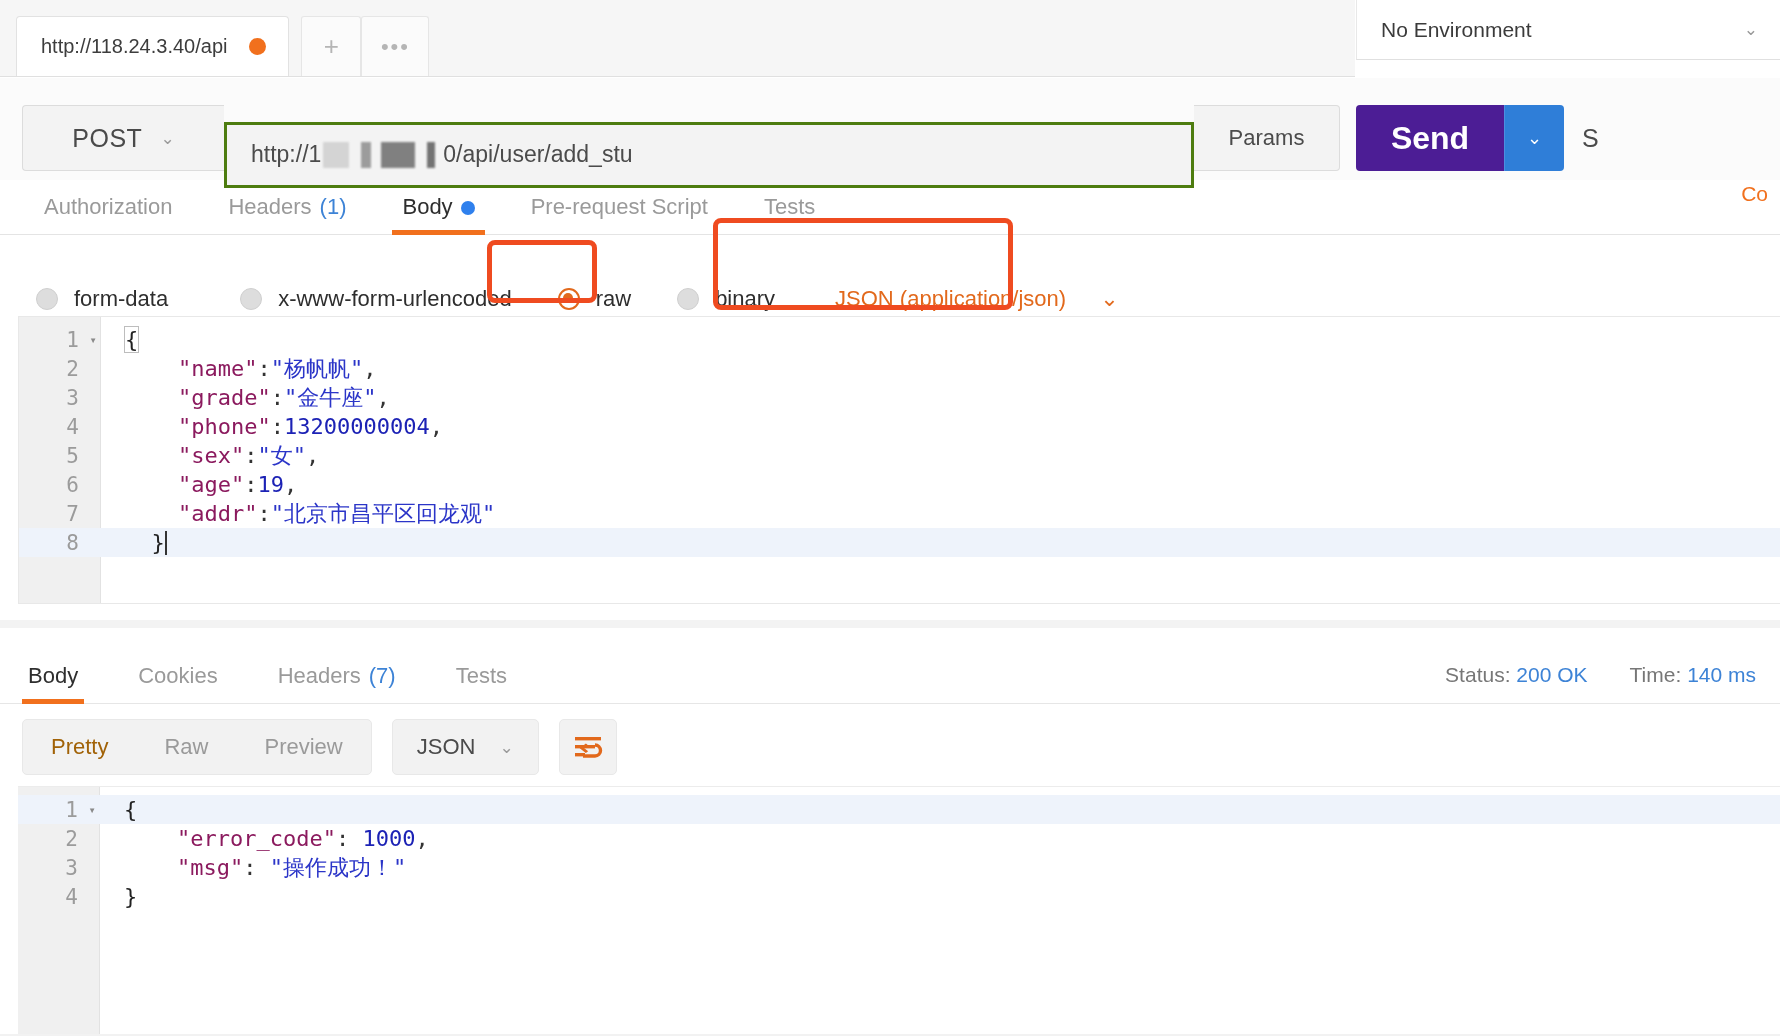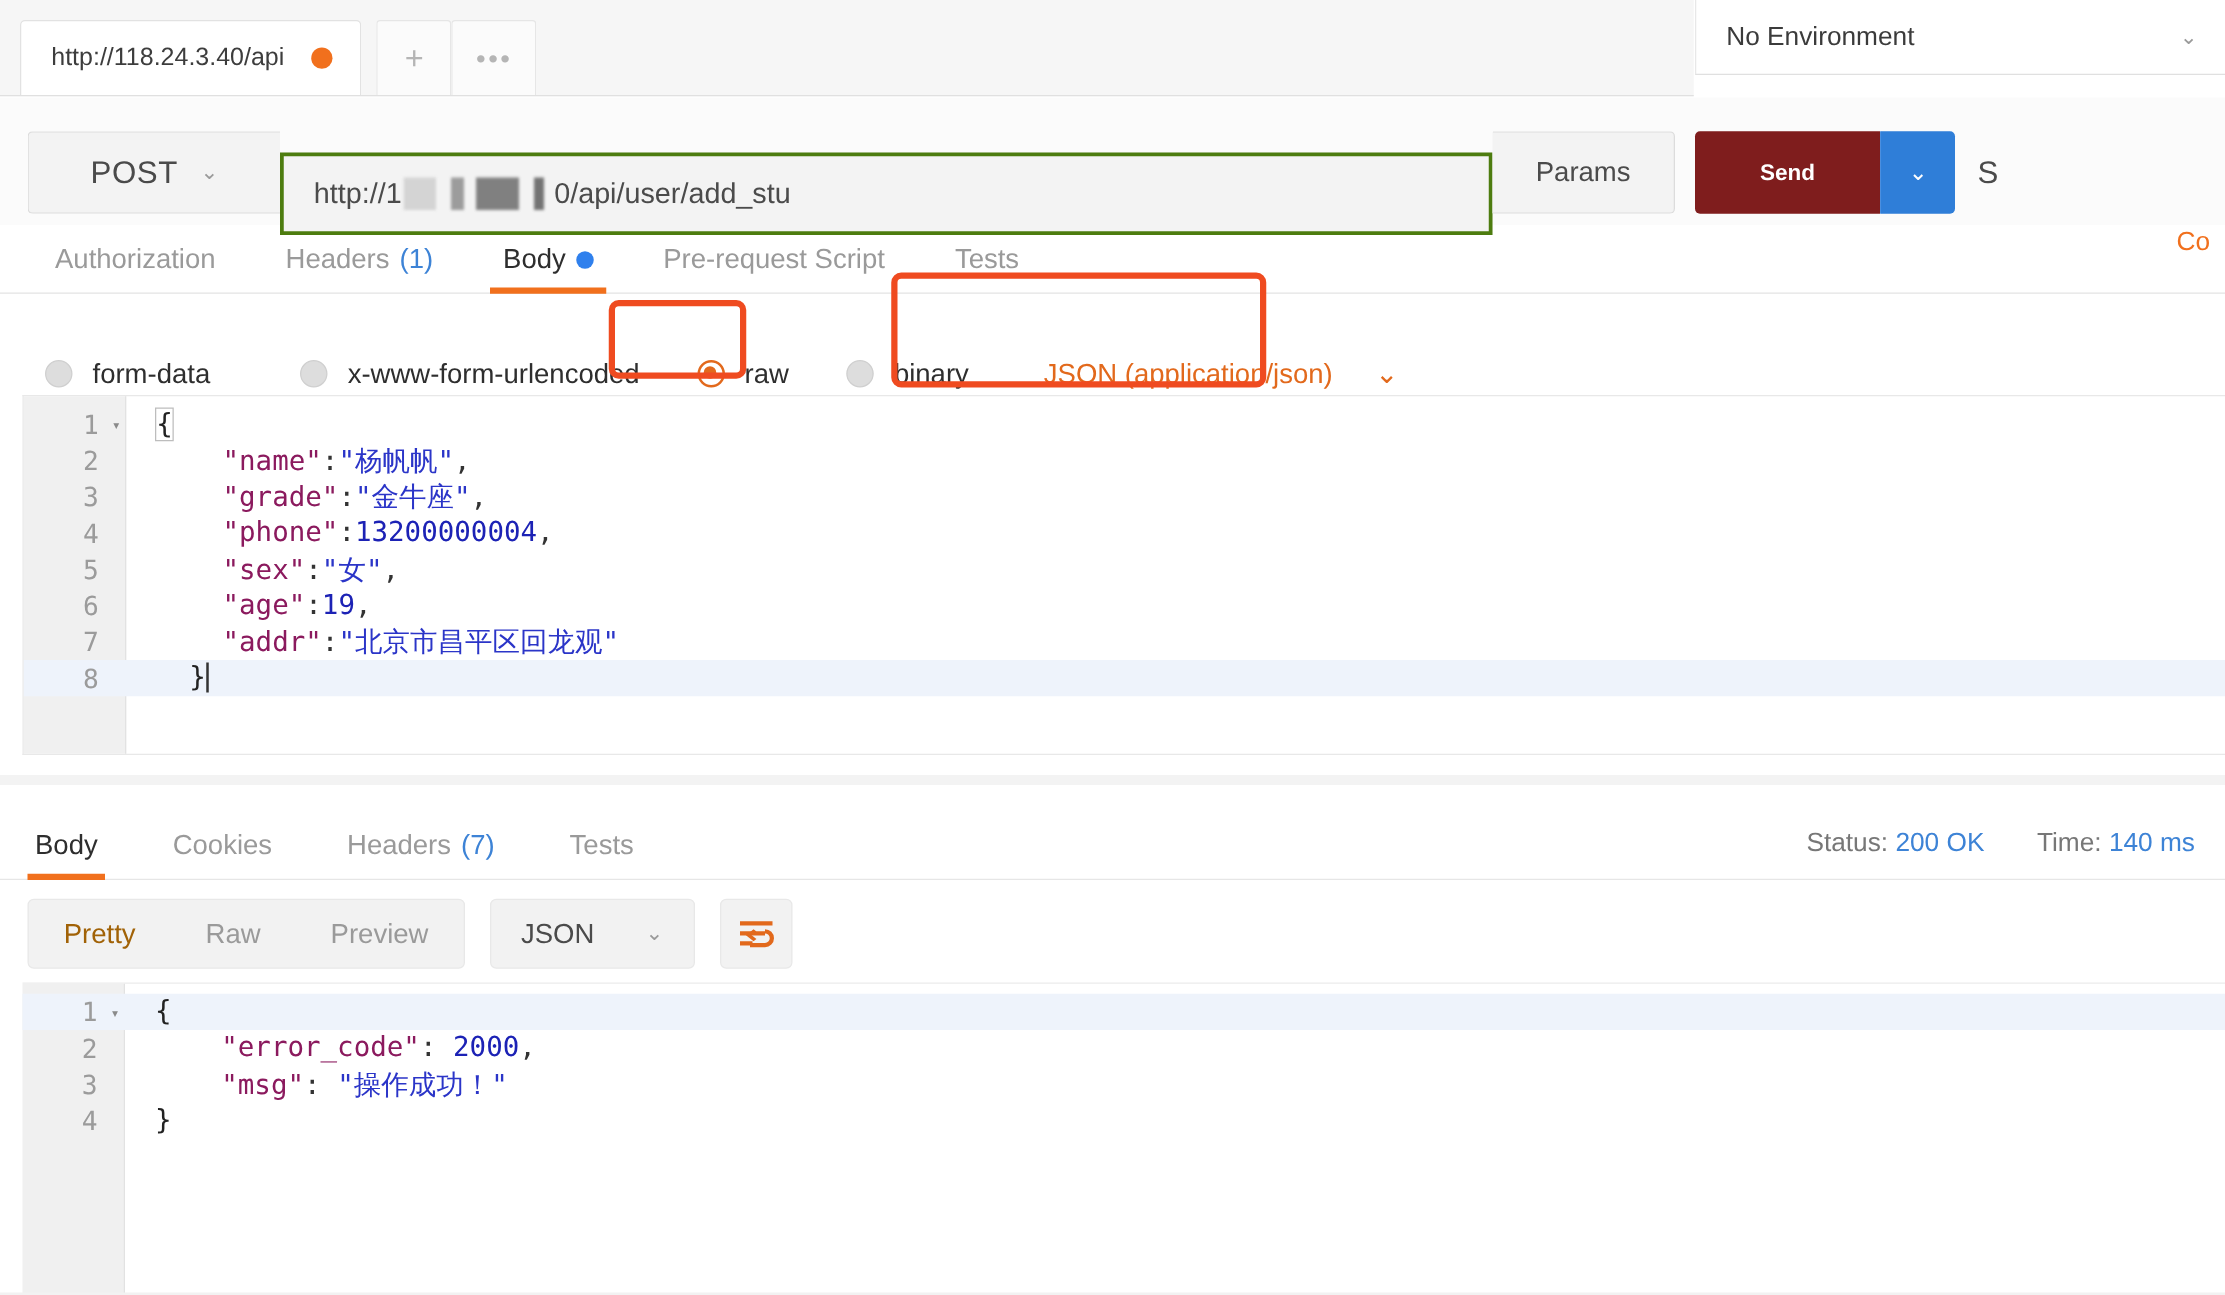--- a/index.html
+++ b/index.html
@@ -67,23 +67,23 @@
       linear-gradient(90deg,#cfcfcf 0 26px, transparent 26px 38px, #8d8d8d 38px 48px, transparent 48px 58px, #6d6d6d 58px 92px, transparent 92px 104px, #5d5d5d 104px 112px, transparent 112px 118px);
     filter: blur(1.1px); opacity:.85;
   }
   .params-box {
     width: 146px; height: 66px; background: #f3f3f3; border: 1px solid #dcdcdc; border-left: none;
     display: flex; align-items: center; justify-content: center;
     font-size: 22px; color: #4b4b4b; border-radius: 0 4px 4px 0;
   }
   .send-wrap { display: flex; margin-left: 16px; }
   .send-btn {
-    width: 148px; height: 66px; background: #7f1d1d; color: #fff;
+    width: 148px; height: 66px; background: #4c1d95; color: #fff;
     display: flex; align-items: center; justify-content: center;
-    font-size: 18px; font-weight: bold; border-radius: 4px 0 0 4px;
+    font-size: 32px; font-weight: bold; border-radius: 4px 0 0 4px;
   }
   .send-caret {
     width: 60px; height: 66px; background: #2f7ed8; color: #fff;
     display: flex; align-items: center; justify-content: center;
     font-size: 18px; border-left: 1px solid #4b8fe0; border-radius: 0 4px 4px 0;
   }
   .save-part { margin-left: 18px; font-size: 25px; color: #4b4b4b; }
 
   
   .req-tabs {
@@ -180,21 +180,21 @@
   
   .pretty-bar { position: absolute; left: 0; top: 706px; width: 1780px; height: 82px; display: flex; align-items: center; padding-left: 22px; }
   .seg {
     height: 56px; background: #f2f2f2; border: 1px solid #e8e8e8; border-radius: 5px;
     display: flex; align-items: center; overflow: hidden;
   }
   .seg-item { padding: 0 28px; font-size: 22px; color: #9a9a9a; line-height: 56px; }
   .seg-item.active { color: #a16207; }
   .fmt-select {
     margin-left: 20px; height: 56px; background: #f2f2f2; border: 1px solid #e8e8e8; border-radius: 5px;
-    display: flex; align-items: center; gap: 41px; padding: 0 24px; font-size: 22px; color: #4b4b4b;
+    display: flex; align-items: center; gap: 24px; padding: 0 24px; font-size: 22px; color: #4b4b4b;
   }
   .wrap-btn {
     margin-left: 20px; width: 58px; height: 56px; background: #f2f2f2; border: 1px solid #e8e8e8;
     border-radius: 5px; display: flex; align-items: center; justify-content: center;
   }
 
   
   .resp-editor {
     position: absolute; left: 18px; top: 786px; width: 1762px; height: 250px;
     background: #fff; border-top: 1px solid #ececec;
@@ -406,21 +406,21 @@
     <div class="resp-gutter"></div>
     <div class="code-lines" id="resp-code">
         <div class="cline hi">
           <span class="lnum">1</span>
           <span class="fold">▾</span>
           <span class="ctext"><span class="k-brace">{</span></span>
         </div>
         <div class="cline">
           <span class="lnum">2</span>
           <span class="fold"></span>
-          <span class="ctext"><span class="k-key">    "error_code"</span><span class="k-pun">: </span><span class="k-num">2000</span><span class="k-pun">,</span></span>
+          <span class="ctext"><span class="k-key">    "error_code"</span><span class="k-pun">: </span><span class="k-num">1000</span><span class="k-pun">,</span></span>
         </div>
         <div class="cline">
           <span class="lnum">3</span>
           <span class="fold"></span>
           <span class="ctext"><span class="k-key">    "msg"</span><span class="k-pun">: </span><span class="k-str">"操作成功！"</span></span>
         </div>
         <div class="cline">
           <span class="lnum">4</span>
           <span class="fold"></span>
           <span class="ctext"><span class="k-brace">}</span></span>

